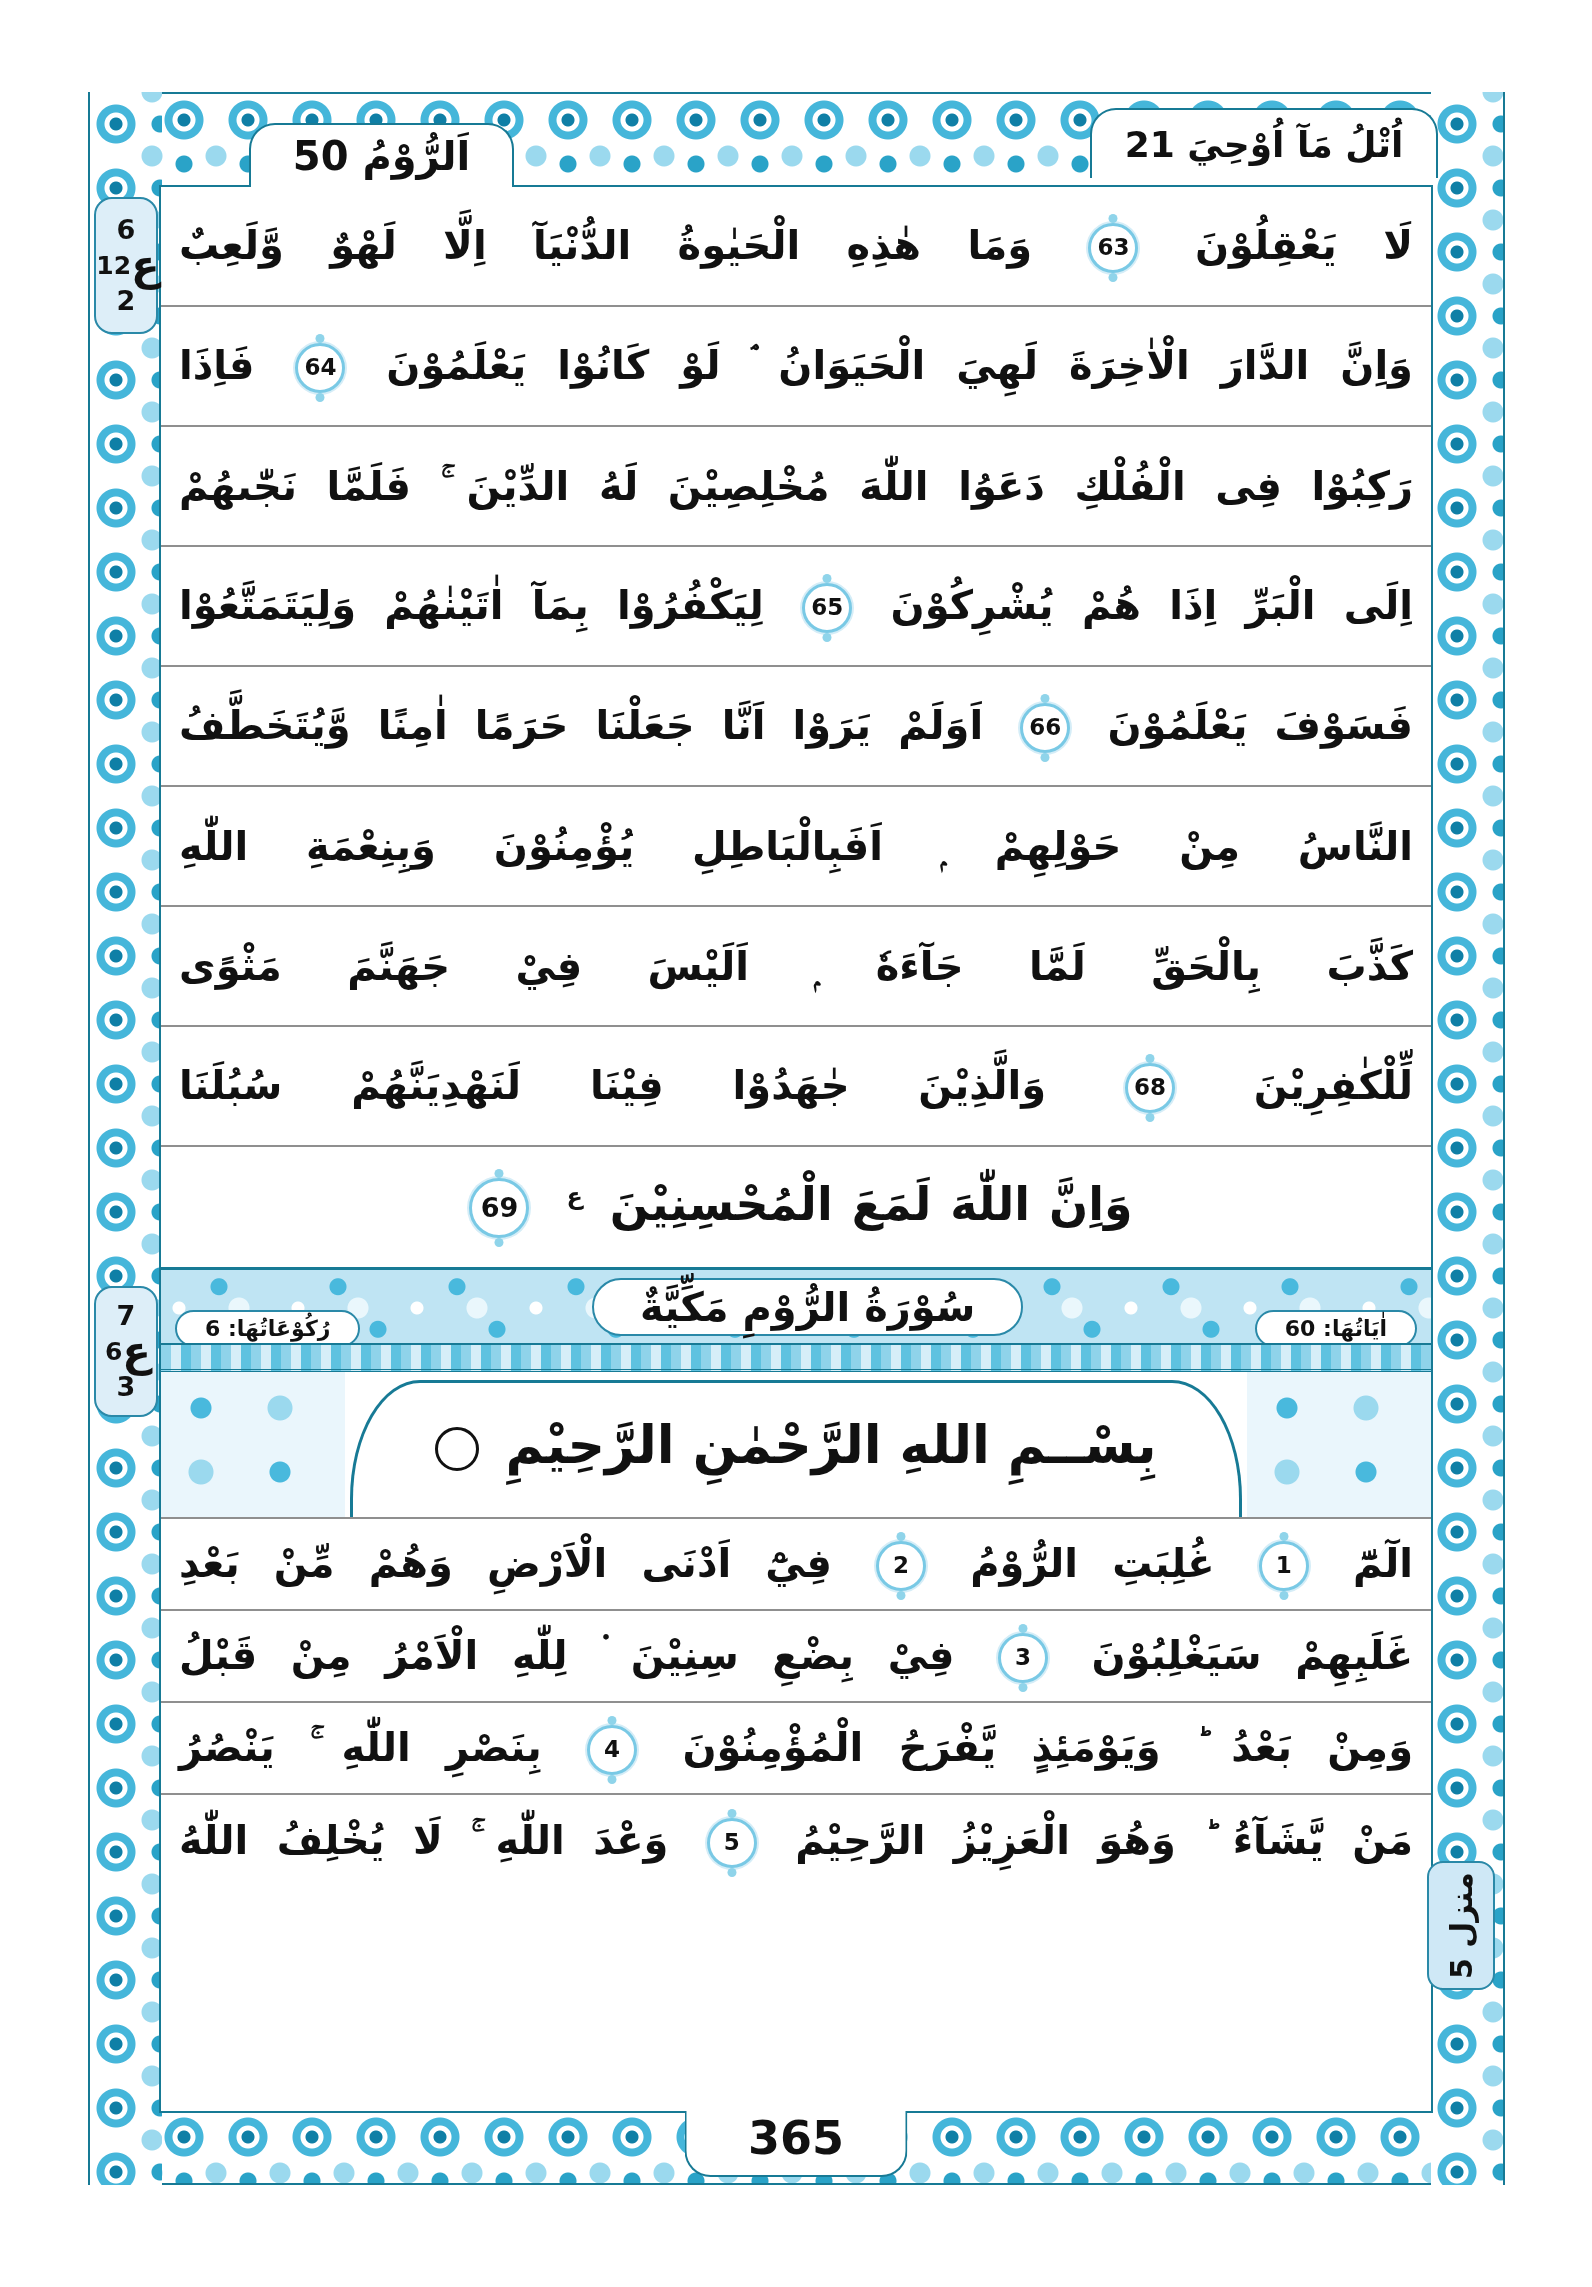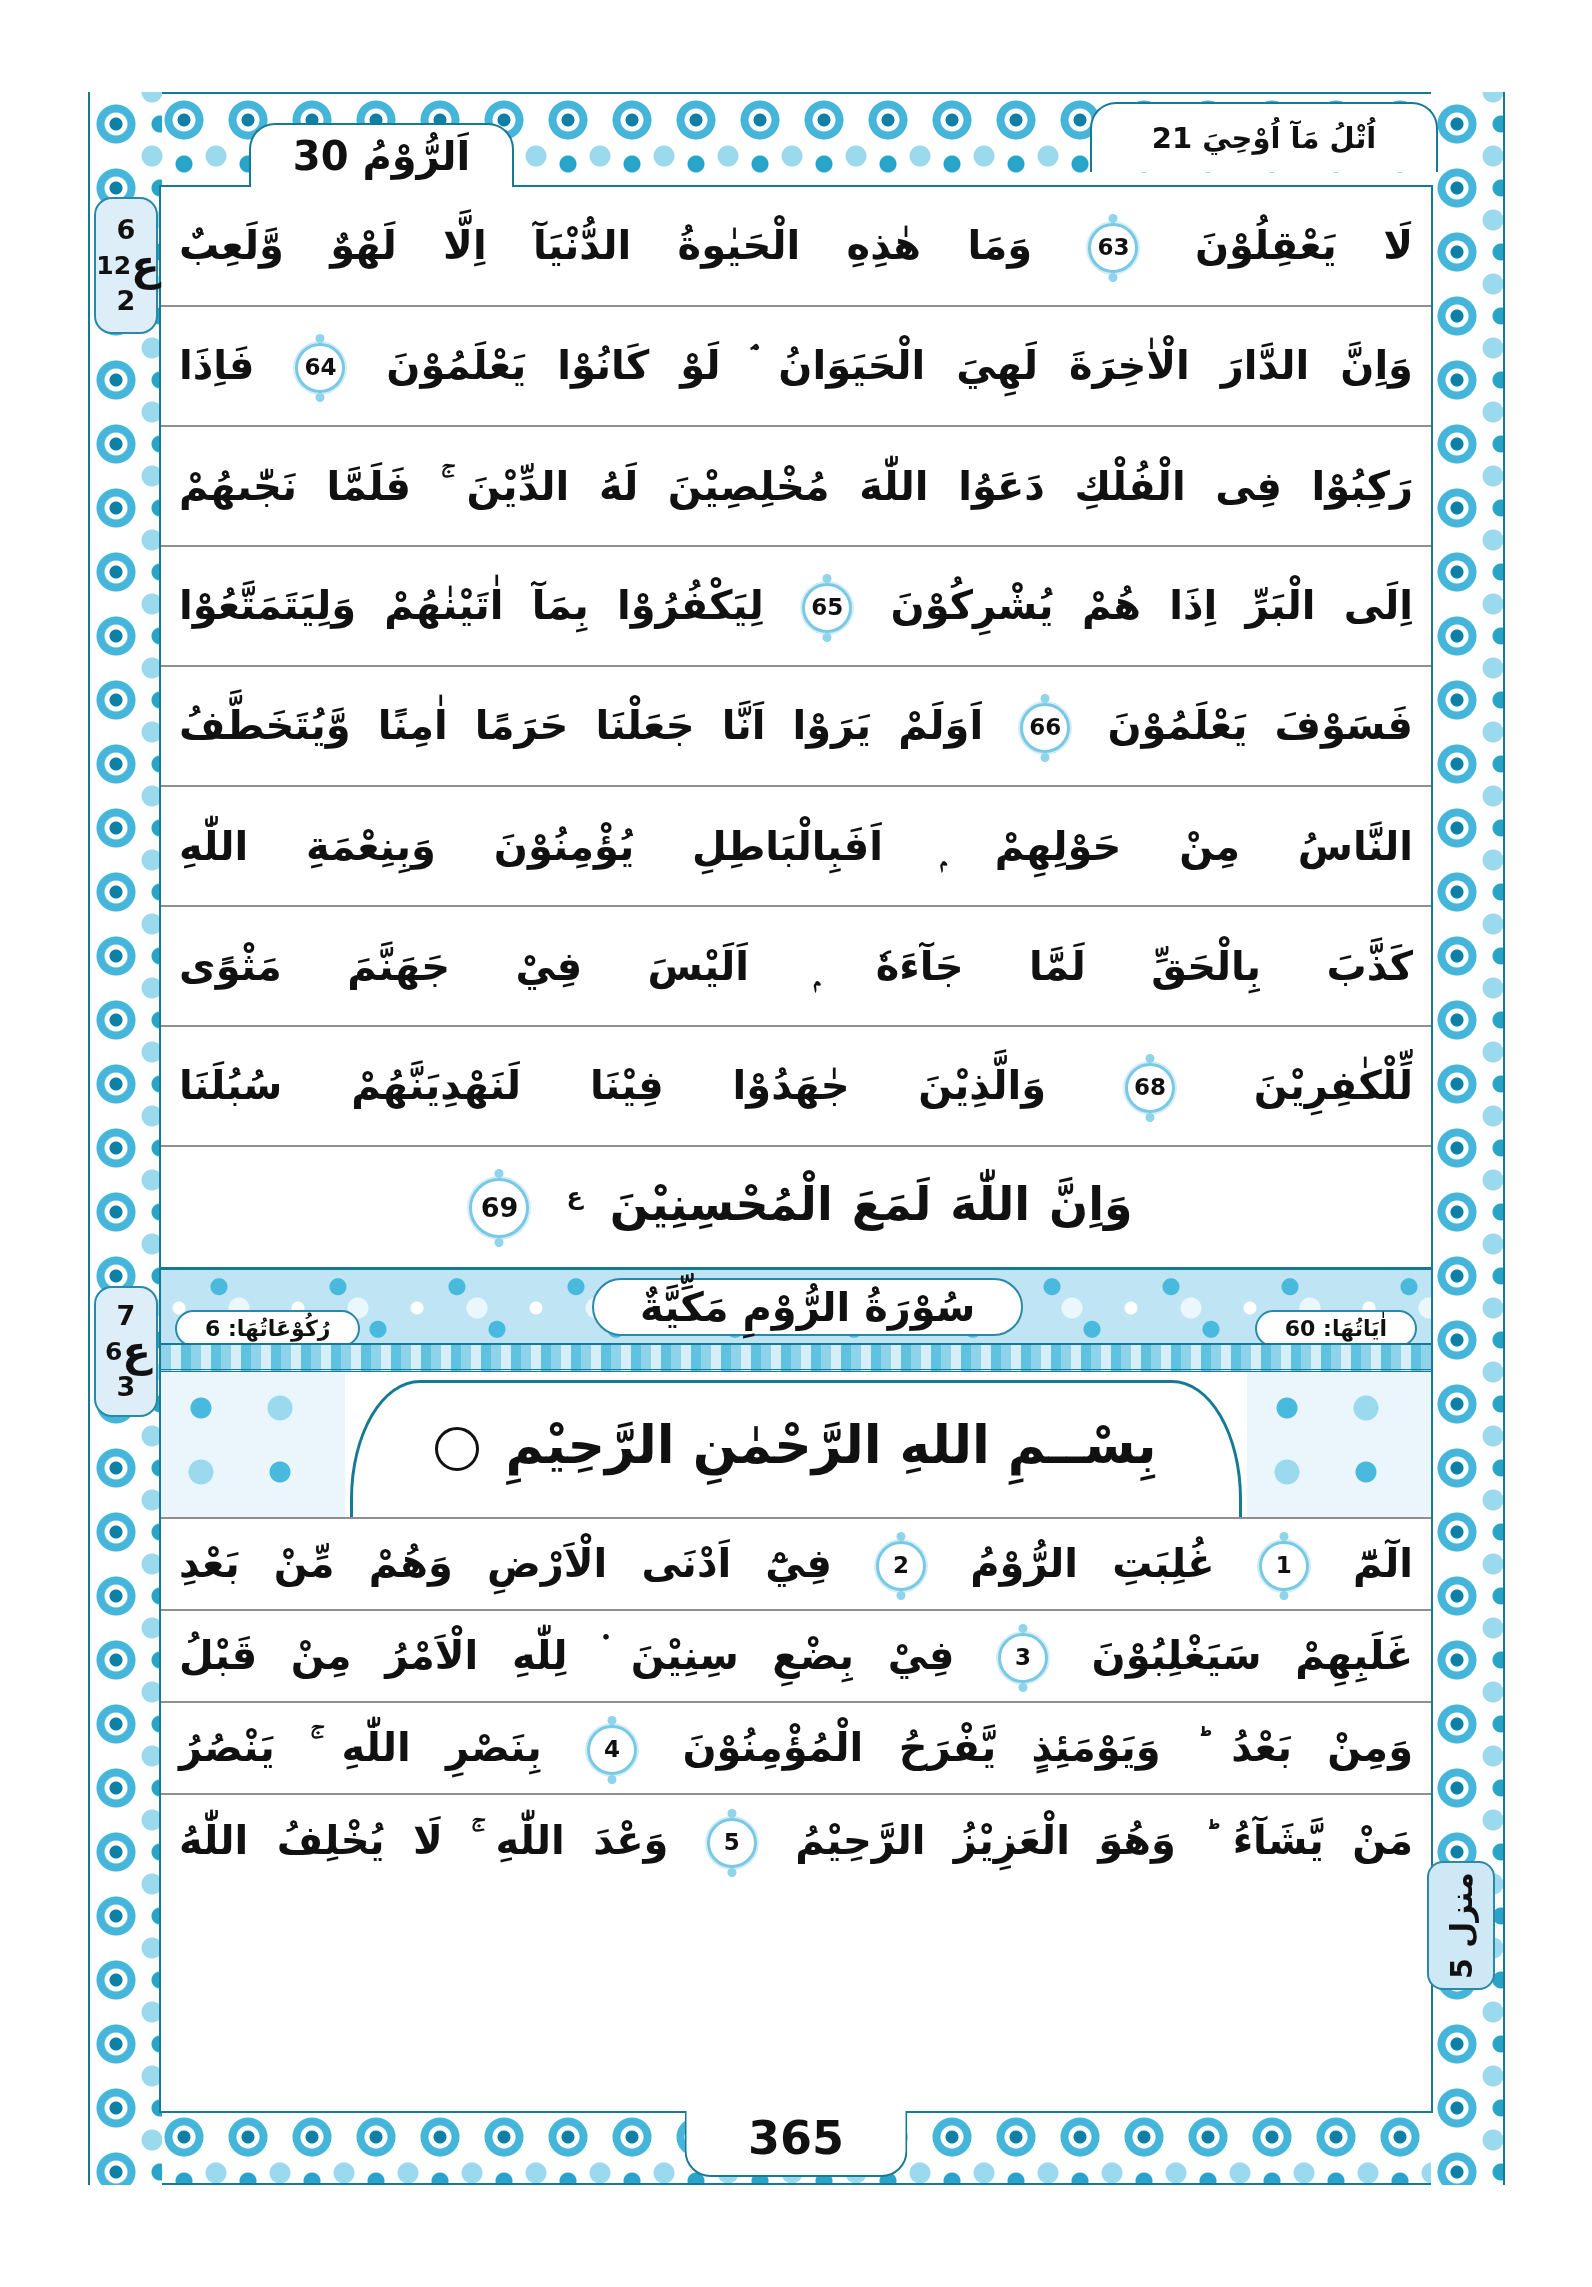--- a/index.html
+++ b/index.html
@@ -35,21 +35,21 @@
   .b-left{left:0;top:0;bottom:0;width:72px;border-left:2px solid #177a95;}
   .b-right{right:0;top:0;bottom:0;width:72px;border-right:2px solid #177a95;}
 
   
   .tab{
     position:absolute;background:#fff;border:2px solid #177a95;border-bottom:none;
     border-radius:26px 26px 0 0;display:flex;align-items:center;justify-content:center;
     direction:rtl;font-weight:bold;z-index:5;
   }
   .tab-surah{left:249px;top:123px;width:261px;height:62px;font-size:40px;}
-  .tab-juz{left:1090px;top:102px;width:344px;height:68px;font-size:29px;text-align:right;}
+  .tab-juz{left:1090px;top:108px;width:344px;height:68px;font-size:36px;text-align:right;}
 
   
   .content{
     position:absolute;left:159px;top:185px;width:1274px;height:1928px;
     border:2px solid #177a95;background:#fff;box-sizing:border-box;
     display:flex;flex-direction:column;
   }
   .line{
     height:120px;display:flex;align-items:center;padding:0 18px;
     border-bottom:2px solid #8f8f8f;box-sizing:border-box;overflow:hidden;
@@ -162,21 +162,21 @@
 <body>
 
 <div class="frame">
   <div class="strip h b-top"></div>
   <div class="strip h b-bottom"></div>
   <div class="strip v b-left"></div>
   <div class="strip v b-right"></div>
 </div>
 
 <div class="tab tab-surah">
-  <span>اَلرُّوْمُ 30</span>
+  <span>اَلرُّوْمُ 50</span>
 </div>
 <div class="tab tab-juz">
   <span>اُتْلُ مَآ اُوْحِيَ 21</span>
 </div>
 
 <div class="content">
 
   <div class="block1">
       <div class="line">
         <div class="ltext"><span class="txt">لَا يَعْقِلُوْنَ</span> <span class="ayah">63</span> <span class="txt">وَمَا هٰذِهِ الْحَيٰوةُ الدُّنْيَآ اِلَّا لَهْوٌ وَّلَعِبٌ</span> </div>

